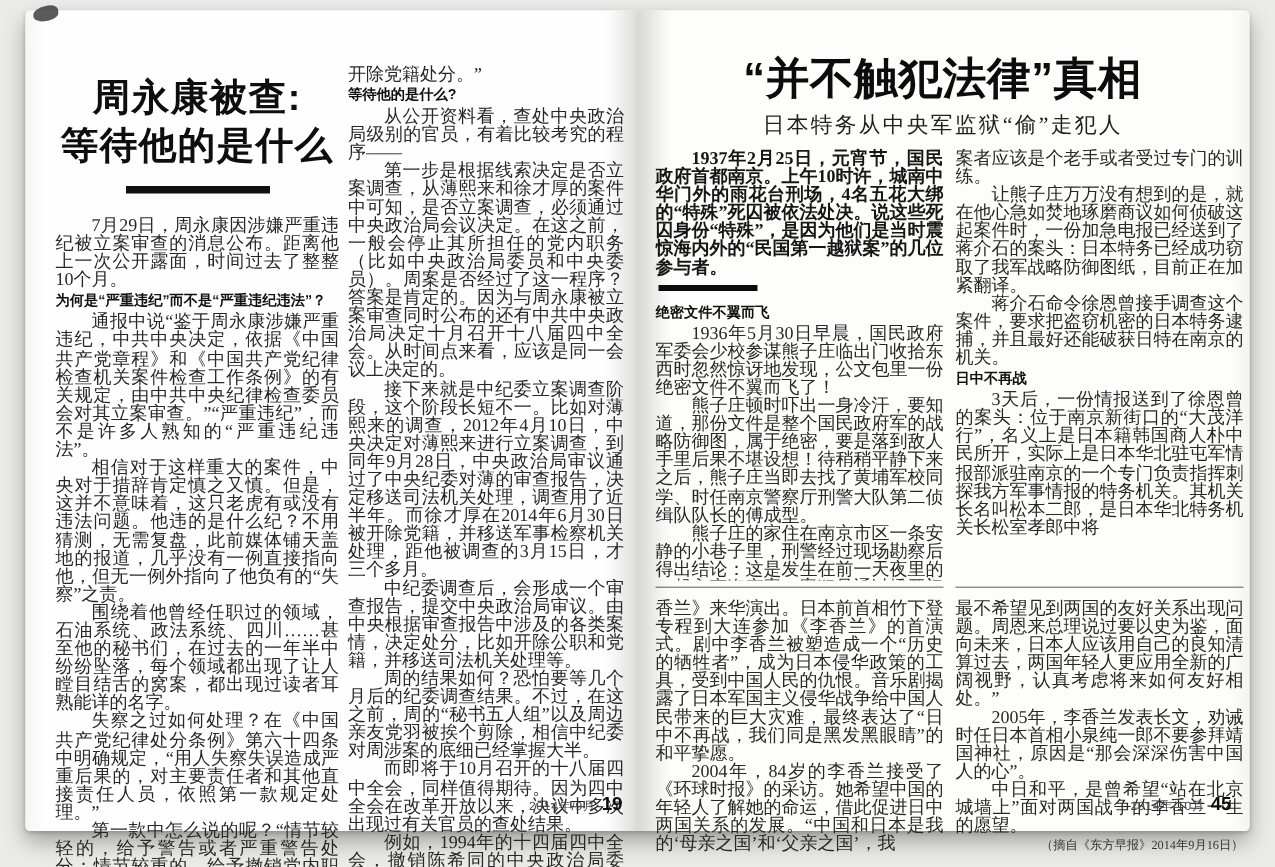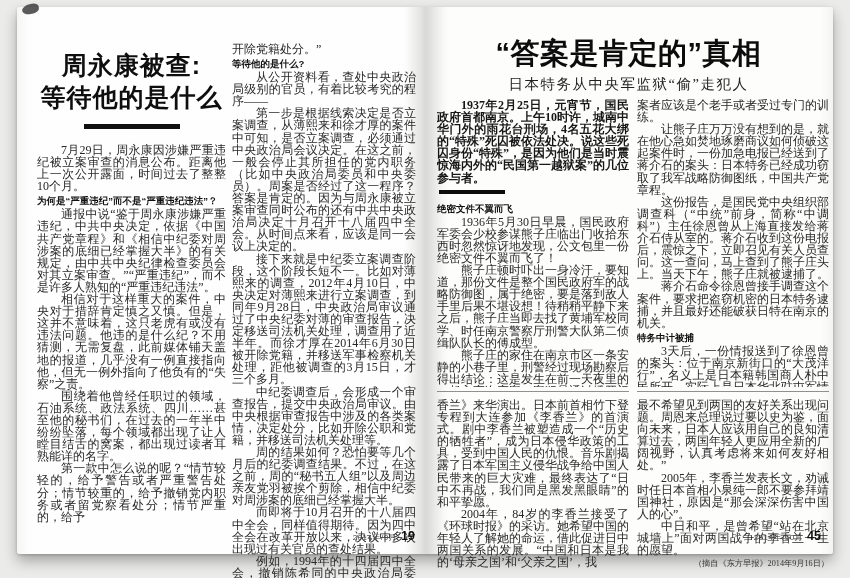--- a/index.html
+++ b/index.html
@@ -81,23 +81,24 @@
 
       <div class="lp-col1">
         <h1 class="lp-title">
           <span style="display:block">周永康被查:</span>
           <span style="display:block">等待他的是什么</span>
         </h1>
         <div class="title-rule"></div>
 
         <p class="bp ind">7月29日，周永康因涉嫌严重违纪被立案审查的消息公布。距离他上一次公开露面，时间过去了整整10个月。</p>
         <h3 class="subhead">为何是“严重违纪”而不是“严重违纪违法”？</h3>
-        <p class="bp ind">通报中说“鉴于周永康涉嫌严重违纪，中共中央决定，依据《中国共产党章程》和《相信中纪委对周涉案的底细已经掌握大半》的有关规定，由中共中央纪律检查委员会对其立案审查。”“严重违纪”，而不是许多人熟知的“严重违纪违法”。</p>
+        <p class="bp ind">通报中说“鉴于周永康涉嫌严重违纪，中共中央决定，依据《中国共产党章程》和《中国共产党纪律检查机关案件检查工作条例》的有关规定，由中共中央纪律检查委员会对其立案审查。”“严重违纪”，而不是许多人熟知的“严重违纪违法”。</p>
         <p class="bp ind">相信对于这样重大的案件，中央对于措辞肯定慎之又慎。但是，这并不意味着，这只老虎有或没有违法问题。他违的是什么纪？不用猜测，无需复盘，此前媒体铺天盖地的报道，几乎没有一例直接指向他，但无一例外指向了他负有的“失察”之责。</p>
         <p class="bp ind">围绕着他曾经任职过的领域，石油系统、政法系统、四川……甚至他的秘书们，在过去的一年半中纷纷坠落，每个领域都出现了让人瞠目结舌的窝案，都出现过读者耳熟能详的名字。</p>
+        <p class="bp ind">失察之过如何处理？在《中国共产党纪律处分条例》第六十四条中明确规定，“用人失察失误造成严重后果的，对主要责任者和其他直接责任人员，依照第一款规定处理。”</p>
         <p class="bp ind">第一款中怎么说的呢？“情节较轻的，给予警告或者严重警告处分；情节较重的，给予撤销党内职务或者留党察看处分；情节严重的，给予</p>
       </div>
 
       <div class="lp-col2">
         <p class="bp">开除党籍处分。”</p>
         <h3 class="subhead">等待他的是什么?</h3>
         <p class="bp ind">从公开资料看，查处中央政治局级别的官员，有着比较考究的程序——</p>
         <p class="bp ind">第一步是根据线索决定是否立案调查，从薄熙来和徐才厚的案件中可知，是否立案调查，必须通过中央政治局会议决定。在这之前，一般会停止其所担任的党内职务（比如中央政治局委员和中央委员）。周案是否经过了这一程序？答案是肯定的。因为与周永康被立案审查同时公布的还有中共中央政治局决定十月召开十八届四中全会。从时间点来看，应该是同一会议上决定的。</p>
         <p class="bp ind">接下来就是中纪委立案调查阶段，这个阶段长短不一。比如对薄熙来的调查，2012年4月10日，中央决定对薄熙来进行立案调查，到同年9月28日，中央政治局审议通过了中央纪委对薄的审查报告，决定移送司法机关处理，调查用了近半年。而徐才厚在2014年6月30日被开除党籍，并移送军事检察机关处理，距他被调查的3月15日，才三个多月。</p>
         <p class="bp ind">中纪委调查后，会形成一个审查报告，提交中央政治局审议。由中央根据审查报告中涉及的各类案情，决定处分，比如开除公职和党籍，并移送司法机关处理等。</p>
@@ -108,21 +109,21 @@
       </div>
 
       <div class="footer footer-left">
         <span>2014年/9月</span><span class="f-page">19</span>
       </div>
     </section>
 
     <section class="page page-right">
 
       <header class="rp-head">
-        <h1 class="rp-title">“答案是肯定的”真相</h1>
+        <h1 class="rp-title">“并不触犯法律”真相</h1>
         <p class="rp-subtitle">日本特务从中央军监狱“偷”走犯人</p>
       </header>
 
       <div class="rp-col rp-col1">
         <div class="rp-top">
           <p class="bp ind lead">1937年2月25日，元宵节，国民政府首都南京。上午10时许，城南中华门外的雨花台刑场，4名五花大绑的“特殊”死囚被依法处决。说这些死囚身份“特殊”，是因为他们是当时震惊海内外的“民国第一越狱案”的几位参与者。</p>
           <div class="lead-rule"></div>
           <h3 class="subhead">绝密文件不翼而飞</h3>
           <p class="bp ind">1936年5月30日早晨，国民政府军委会少校参谋熊子庄临出门收拾东西时忽然惊讶地发现，公文包里一份绝密文件不翼而飞了！</p>
           <p class="bp ind">熊子庄顿时吓出一身冷汗，要知道，那份文件是整个国民政府军的战略防御图，属于绝密，要是落到敌人手里后果不堪设想！待稍稍平静下来之后，熊子庄当即去找了黄埔军校同学、时任南京警察厅刑警大队第二侦缉队队长的傅成型。</p>
@@ -131,24 +132,23 @@
         <div class="col-rule"></div>
         <div class="rp-bottom">
           <p class="bp">香兰》来华演出。日本前首相竹下登专程到大连参加《李香兰》的首演式。剧中李香兰被塑造成一个“历史的牺牲者”，成为日本侵华政策的工具，受到中国人民的仇恨。音乐剧揭露了日本军国主义侵华战争给中国人民带来的巨大灾难，最终表达了“日中不再战，我们同是黑发黑眼睛”的和平挚愿。</p>
           <p class="bp ind">2004年，84岁的李香兰接受了《环球时报》的采访。她希望中国的年轻人了解她的命运，借此促进日中两国关系的发展。“中国和日本是我的‘母亲之国’和‘父亲之国’，我</p>
         </div>
       </div>
 
       <div class="rp-col rp-col2">
         <div class="rp-top">
           <p class="bp">案者应该是个老手或者受过专门的训练。</p>
-          <p class="bp ind">让熊子庄万万没有想到的是，就在他心急如焚地琢磨商议如何侦破这起案件时，一份加急电报已经送到了蒋介石的案头：日本特务已经成功窃取了我军战略防御图纸，中国共产党章程。</p>
-          <p class="bp ind">这份报告，是国民党中央组织部调查科（“中统”前身，简称“中调科”）主任徐恩曾从上海直接发给蒋介石侍从室的。蒋介石收到这份电报后，震惊之下，立即召见有关人员查问。这一查问，马上查到了熊子庄头上。当天下午，熊子庄就被逮捕了。</p>
+          <p class="bp ind">让熊子庄万万没有想到的是，就在他心急如焚地琢磨商议如何侦破这起案件时，一份加急电报已经送到了蒋介石的案头：日本特务已经成功窃取了我军战略防御图纸，目前正在加紧翻译。</p>
           <p class="bp ind">蒋介石命令徐恩曾接手调查这个案件，要求把盗窃机密的日本特务逮捕，并且最好还能破获日特在南京的机关。</p>
-          <h3 class="subhead">特务中计被捕</h3>
+          <h3 class="subhead">日中不再战</h3>
           <p class="bp ind">3天后，一份情报送到了徐恩曾的案头：位于南京新街口的“大茂洋行”，名义上是日本籍韩国商人朴中民所开，实际上是日本华北驻屯军情报部派驻南京的一个专门负责指挥刺探我方军事情报的特务机关。其机关长名叫松本二郎，是日本华北特务机关长松室孝郎中将</p>
         </div>
         <div class="col-rule"></div>
         <div class="rp-bottom">
           <p class="bp">最不希望见到两国的友好关系出现问题。周恩来总理说过要以史为鉴，面向未来，日本人应该用自己的良知清算过去，两国年轻人更应用全新的广阔视野，认真考虑将来如何友好相处。”</p>
           <p class="bp ind">2005年，李香兰发表长文，劝诫时任日本首相小泉纯一郎不要参拜靖国神社，原因是“那会深深伤害中国人的心”。</p>
           <p class="bp ind">中日和平，是曾希望“站在北京城墙上”面对两国战争的李香兰一生的愿望。</p>
           <p class="citation">（摘自《东方早报》2014年9月16日）</p>
         </div>
       </div>

